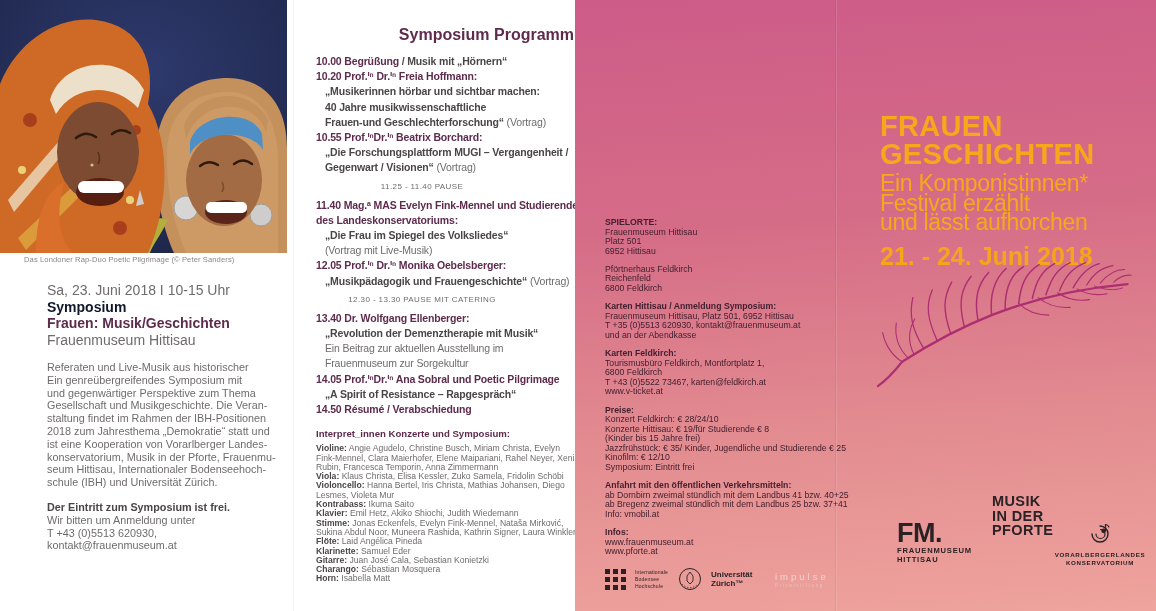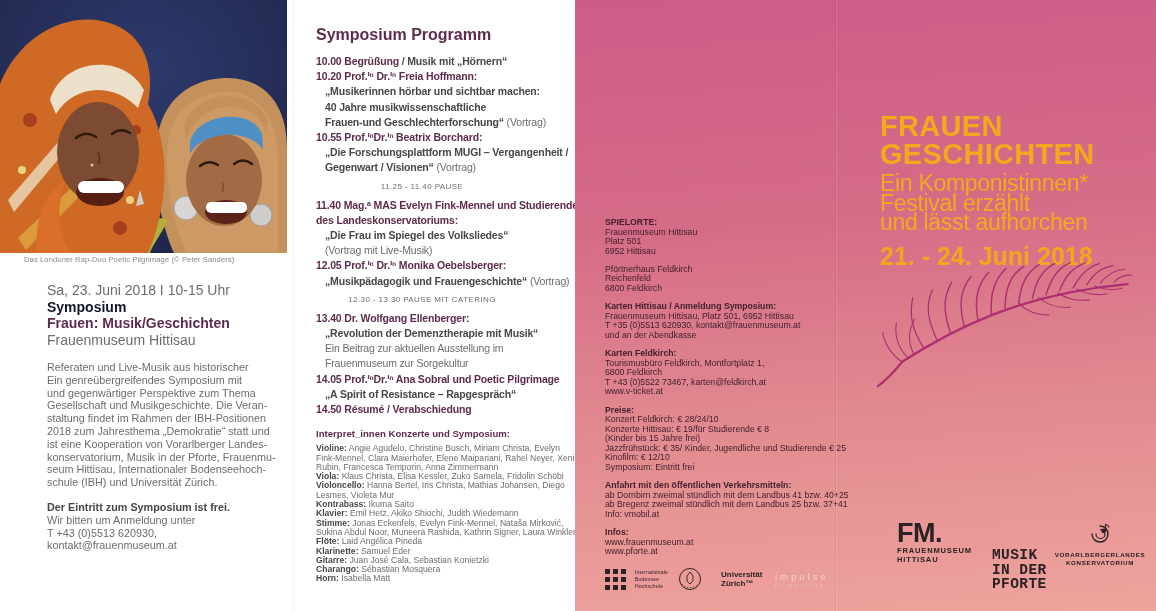--- a/index.html
+++ b/index.html
@@ -11,21 +11,21 @@
   .lp-text{position:absolute;left:47px;top:282px;width:236px;}
   .lp-date{font-size:14px;line-height:16.5px;color:#6f6b6d;}
   .lp-kicker{font-size:14px;line-height:16.5px;font-weight:700;color:#0f172a;}
   .lp-title{font-size:14px;line-height:16.5px;font-weight:700;color:#5e2b4d;}
   .lp-venue{font-size:14px;line-height:16.5px;color:#6f6b6d;}
   .lp-desc{margin-top:13px;}
   .desc-line{font-size:10.8px;line-height:12.8px;color:#6f6b6d;white-space:nowrap;}
   .lp-free{margin-top:12px;font-size:10.8px;line-height:12.8px;font-weight:700;color:#4a4547;}
   
   .panel-mid{position:absolute;left:316px;top:26px;width:258px;}
-  .prog-heading{margin:0 0 10px 0;font-size:16px;font-weight:700;color:#5e2b4d;}
+  .prog-heading{margin:0 0 10px 0;font-size:16px;font-weight:700;color:#5e2b4d;text-align:right;}
   .prog-line{font-size:10.5px;line-height:15.2px;letter-spacing:-.15px;white-space:nowrap;}
   .prog-line.indent{padding-left:9px;}
   .pt-plum{color:#5e2b4d;font-weight:700;}
   .pt-dark{color:#4a4547;font-weight:700;}
   .pt-reg{color:#6f6b6d;font-weight:400;}
   .prog-pause{width:212px;text-align:center;font-size:8px;color:#6f6b6d;letter-spacing:.4px;margin:6.5px 0;}
   .perf-heading{margin-top:11px;font-size:9.6px;font-weight:700;color:#5e2b4d;}
   .perf-list{margin-top:5px;width:264px;}
   .perf-entry{font-size:8.6px;line-height:9.3px;color:#6f6b6d;}
   .perf-label{font-weight:700;color:#4a4547;}
@@ -43,27 +43,27 @@
   .fest-title{font-size:29px;line-height:28px;font-weight:800;color:#f6a81c;letter-spacing:.3px;}
   .fest-sub{font-size:23px;line-height:19.5px;color:#f6a81c;letter-spacing:-.3px;}
   .fest-sub.first{margin-top:6px;}
   .fest-dates{margin-top:9px;font-size:25px;font-weight:800;color:#f5a41c;}
   .feather{position:absolute;left:298px;top:246px;}
   
   .logo{position:absolute;color:#2b2225;}
   .fm-logo{left:322px;top:520px;}
   .fm-big{font-size:27px;font-weight:900;line-height:26px;letter-spacing:-.5px;}
   .fm-line{font-size:7.6px;font-weight:700;letter-spacing:.8px;line-height:9px;}
-  .pforte-logo{left:417px;top:548px;font-family:Liberation Mono, monospace;}
+  .pforte-logo{left:417px;top:494px;font-family:Liberation Sans, sans-serif;}
   .pforte-line{font-size:14.5px;font-weight:600;line-height:14.5px;letter-spacing:.4px;}
   .vlk-logo{left:479px;top:521px;width:92px;text-align:center;}
   .vlk-line{font-size:6.2px;font-weight:700;letter-spacing:.7px;line-height:7.6px;}
   .ibh-logo{left:30px;top:569px;display:flex;gap:5px;}
   .ibh-line{font-size:5px;line-height:7px;letter-spacing:.2px;}
-  .uzh-logo{left:103px;top:567px;display:flex;gap:19px;align-items:center;}
+  .uzh-logo{left:103px;top:567px;display:flex;gap:9px;align-items:center;}
   .uzh-line{font-size:8px;font-weight:600;line-height:9px;}
   .impulse-logo{left:200px;top:571px;}
   .impulse-1{font-size:9.5px;letter-spacing:3px;color:#eed3ce;}
   .impulse-2{font-size:4.6px;letter-spacing:1.6px;color:#e7c2bd;margin-top:1px;}
 </style>
 </head>
 <body>
 
 <div class="canvas">
 

